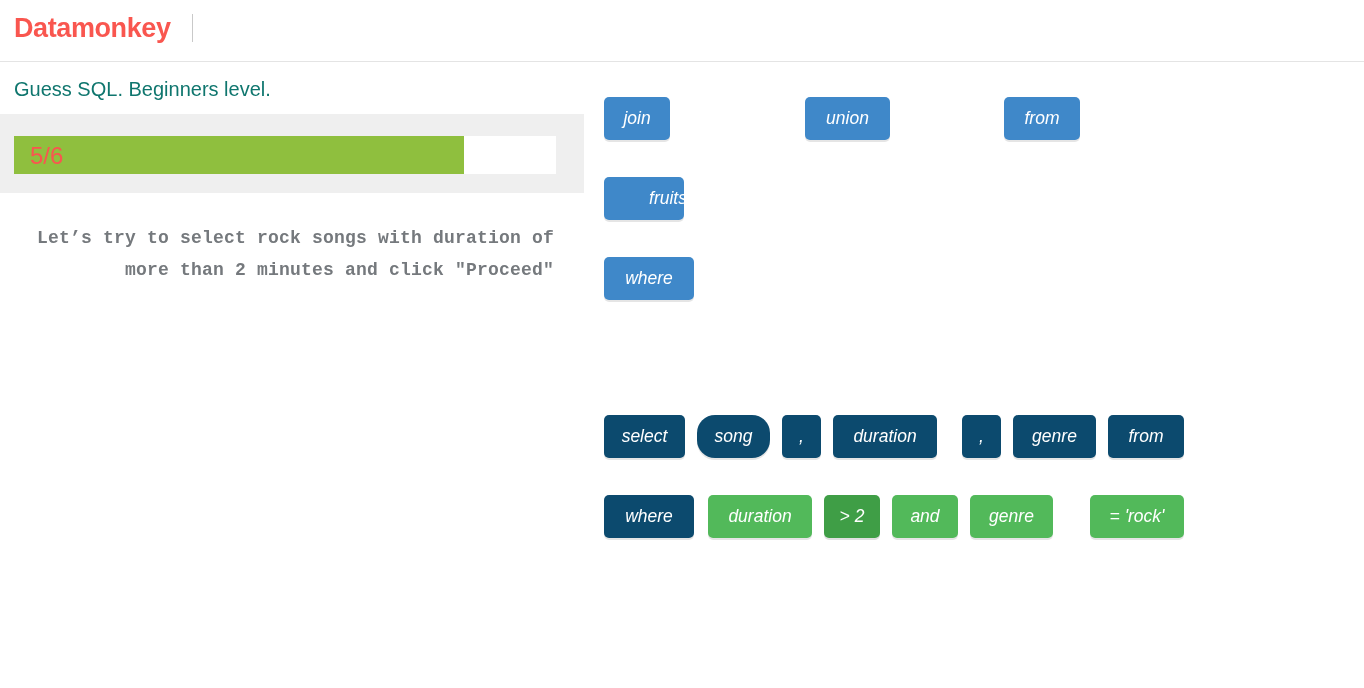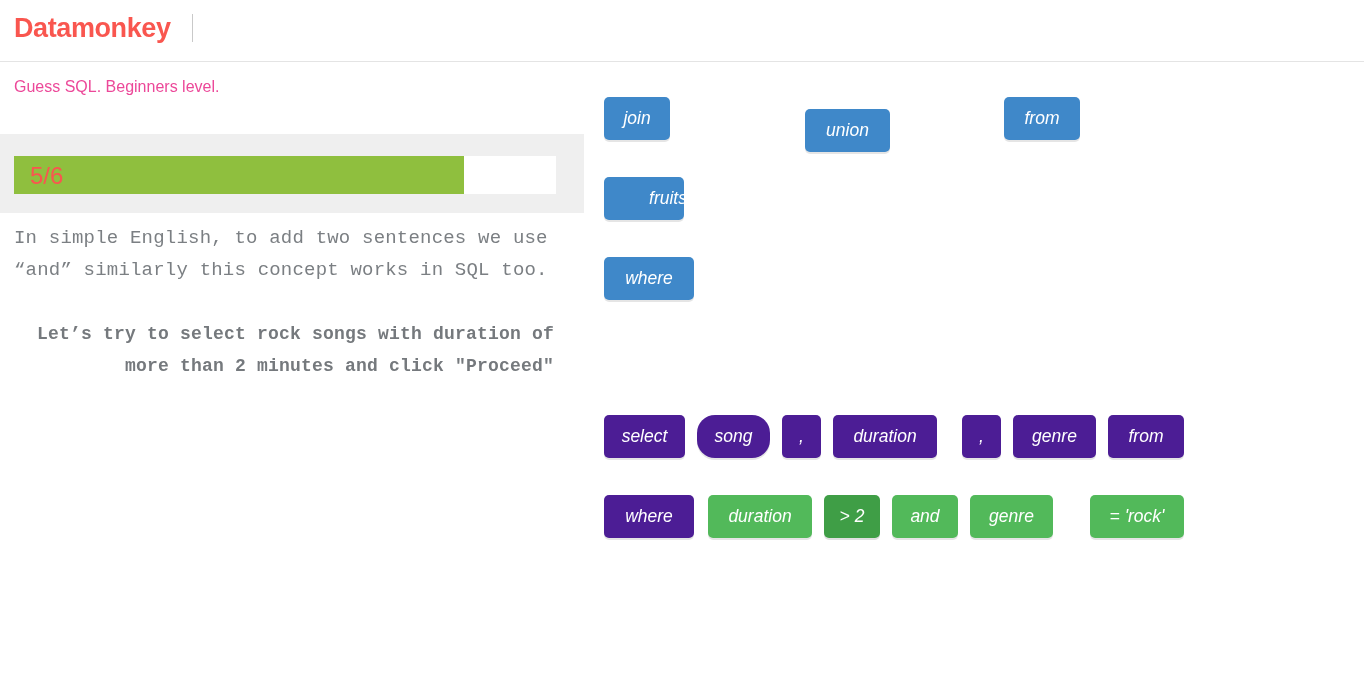--- a/index.html
+++ b/index.html
@@ -56,37 +56,37 @@
   .lesson-select {
     position: relative;
     width: 584px;
     height: 56px;
     background: #ffffff;
     border: none;
   }
   .lesson-select-label {
     position: absolute;
     left: 14px; top: 16px;
-    font-size: 16px;
-    color: #ec4899;
+    font-size: 20px;
+    color: #0f766e;
     font-family: "Liberation Sans", sans-serif;
     white-space: nowrap;
   }
   .caret-down {
     position: absolute;
     left: 545px; top: 84px;
     width: 0; height: 0;
     border-left: 8px solid transparent;
     border-right: 8px solid transparent;
     border-top: 9px solid #7d7d7d;
   }
 
   .progress-wrap {
     position: absolute;
-    left: 0; top: 72px;
+    left: 0; top: 52px;
     width: 584px;
     height: 79px;
     background: #efefef;
   }
   .progress-track {
     position: absolute;
     left: 14px; top: 22px;
     width: 542px;
     height: 38px;
     background: #ffffff;
@@ -159,21 +159,21 @@
     line-height: 1;
     cursor: pointer;
     user-select: none;
     white-space: nowrap;
   }
   .token.blue {
     background: #3f88c9;
     box-shadow: 0 2px 0 rgba(0,0,0,0.10);
   }
   .token.orange {
-    background: #4c1d95;
+    background: #0c4a6e;
     box-shadow: 0 2px 0 rgba(0,0,0,0.10);
   }
   .token.green {
     background: #52b95a;
     box-shadow: 0 2px 0 rgba(0,0,0,0.10);
   }
   .token.green-active {
     background: #3f9e46;
     box-shadow: 0 2px 0 rgba(0,0,0,0.12);
   }
@@ -196,28 +196,27 @@
     <div class="caret-down"></div>
 
     <div class="progress-wrap">
       <div class="progress-track">
         <div class="progress-fill" id="progress-fill" style="width: 83%; background: rgb(143, 191, 62);"></div>
         <div class="progress-label">5/6</div>
       </div>
     </div>
 
     <div class="lesson-text" id="lesson-text">
-        <p class="para-mono"><span>In simple English, to add two sentences we use “and” similarly this concept works in SQL too.</span></p>
         <p class="para-bold"><span>Let’s try to select rock songs with duration of more than 2 minutes and click "Proceed"</span></p>
       </div>
   </div>
 
   <div class="work-area" id="work-area">
       <div class="token blue" style="left: 20px; top: 20px; width: 66px;">join</div>
-      <div class="token blue" style="left: 221px; top: 20px; width: 85px; margin-top: 12px;">union</div>
+      <div class="token blue" style="left: 221px; top: 20px; width: 85px;">union</div>
       <div class="token blue" style="left: 420px; top: 20px; width: 76px;">from</div>
       <div class="token blue" style="left: 20px; top: 100px; width: 80px; padding-left: 48px;">fruits</div>
       <div class="token blue" style="left: 20px; top: 180px; width: 90px;">where</div>
       <div class="token orange" style="left: 20px; top: 338px; width: 81px;">select</div>
       <div class="token orange" style="left: 113px; top: 338px; width: 73px; border-radius: 18px;">song</div>
       <div class="token orange" style="left: 198px; top: 338px; width: 39px;">,</div>
       <div class="token orange" style="left: 249px; top: 338px; width: 104px;">duration</div>
       <div class="token orange" style="left: 378px; top: 338px; width: 39px;">,</div>
       <div class="token orange" style="left: 429px; top: 338px; width: 83px;">genre</div>
       <div class="token orange" style="left: 524px; top: 338px; width: 76px;">from</div>

